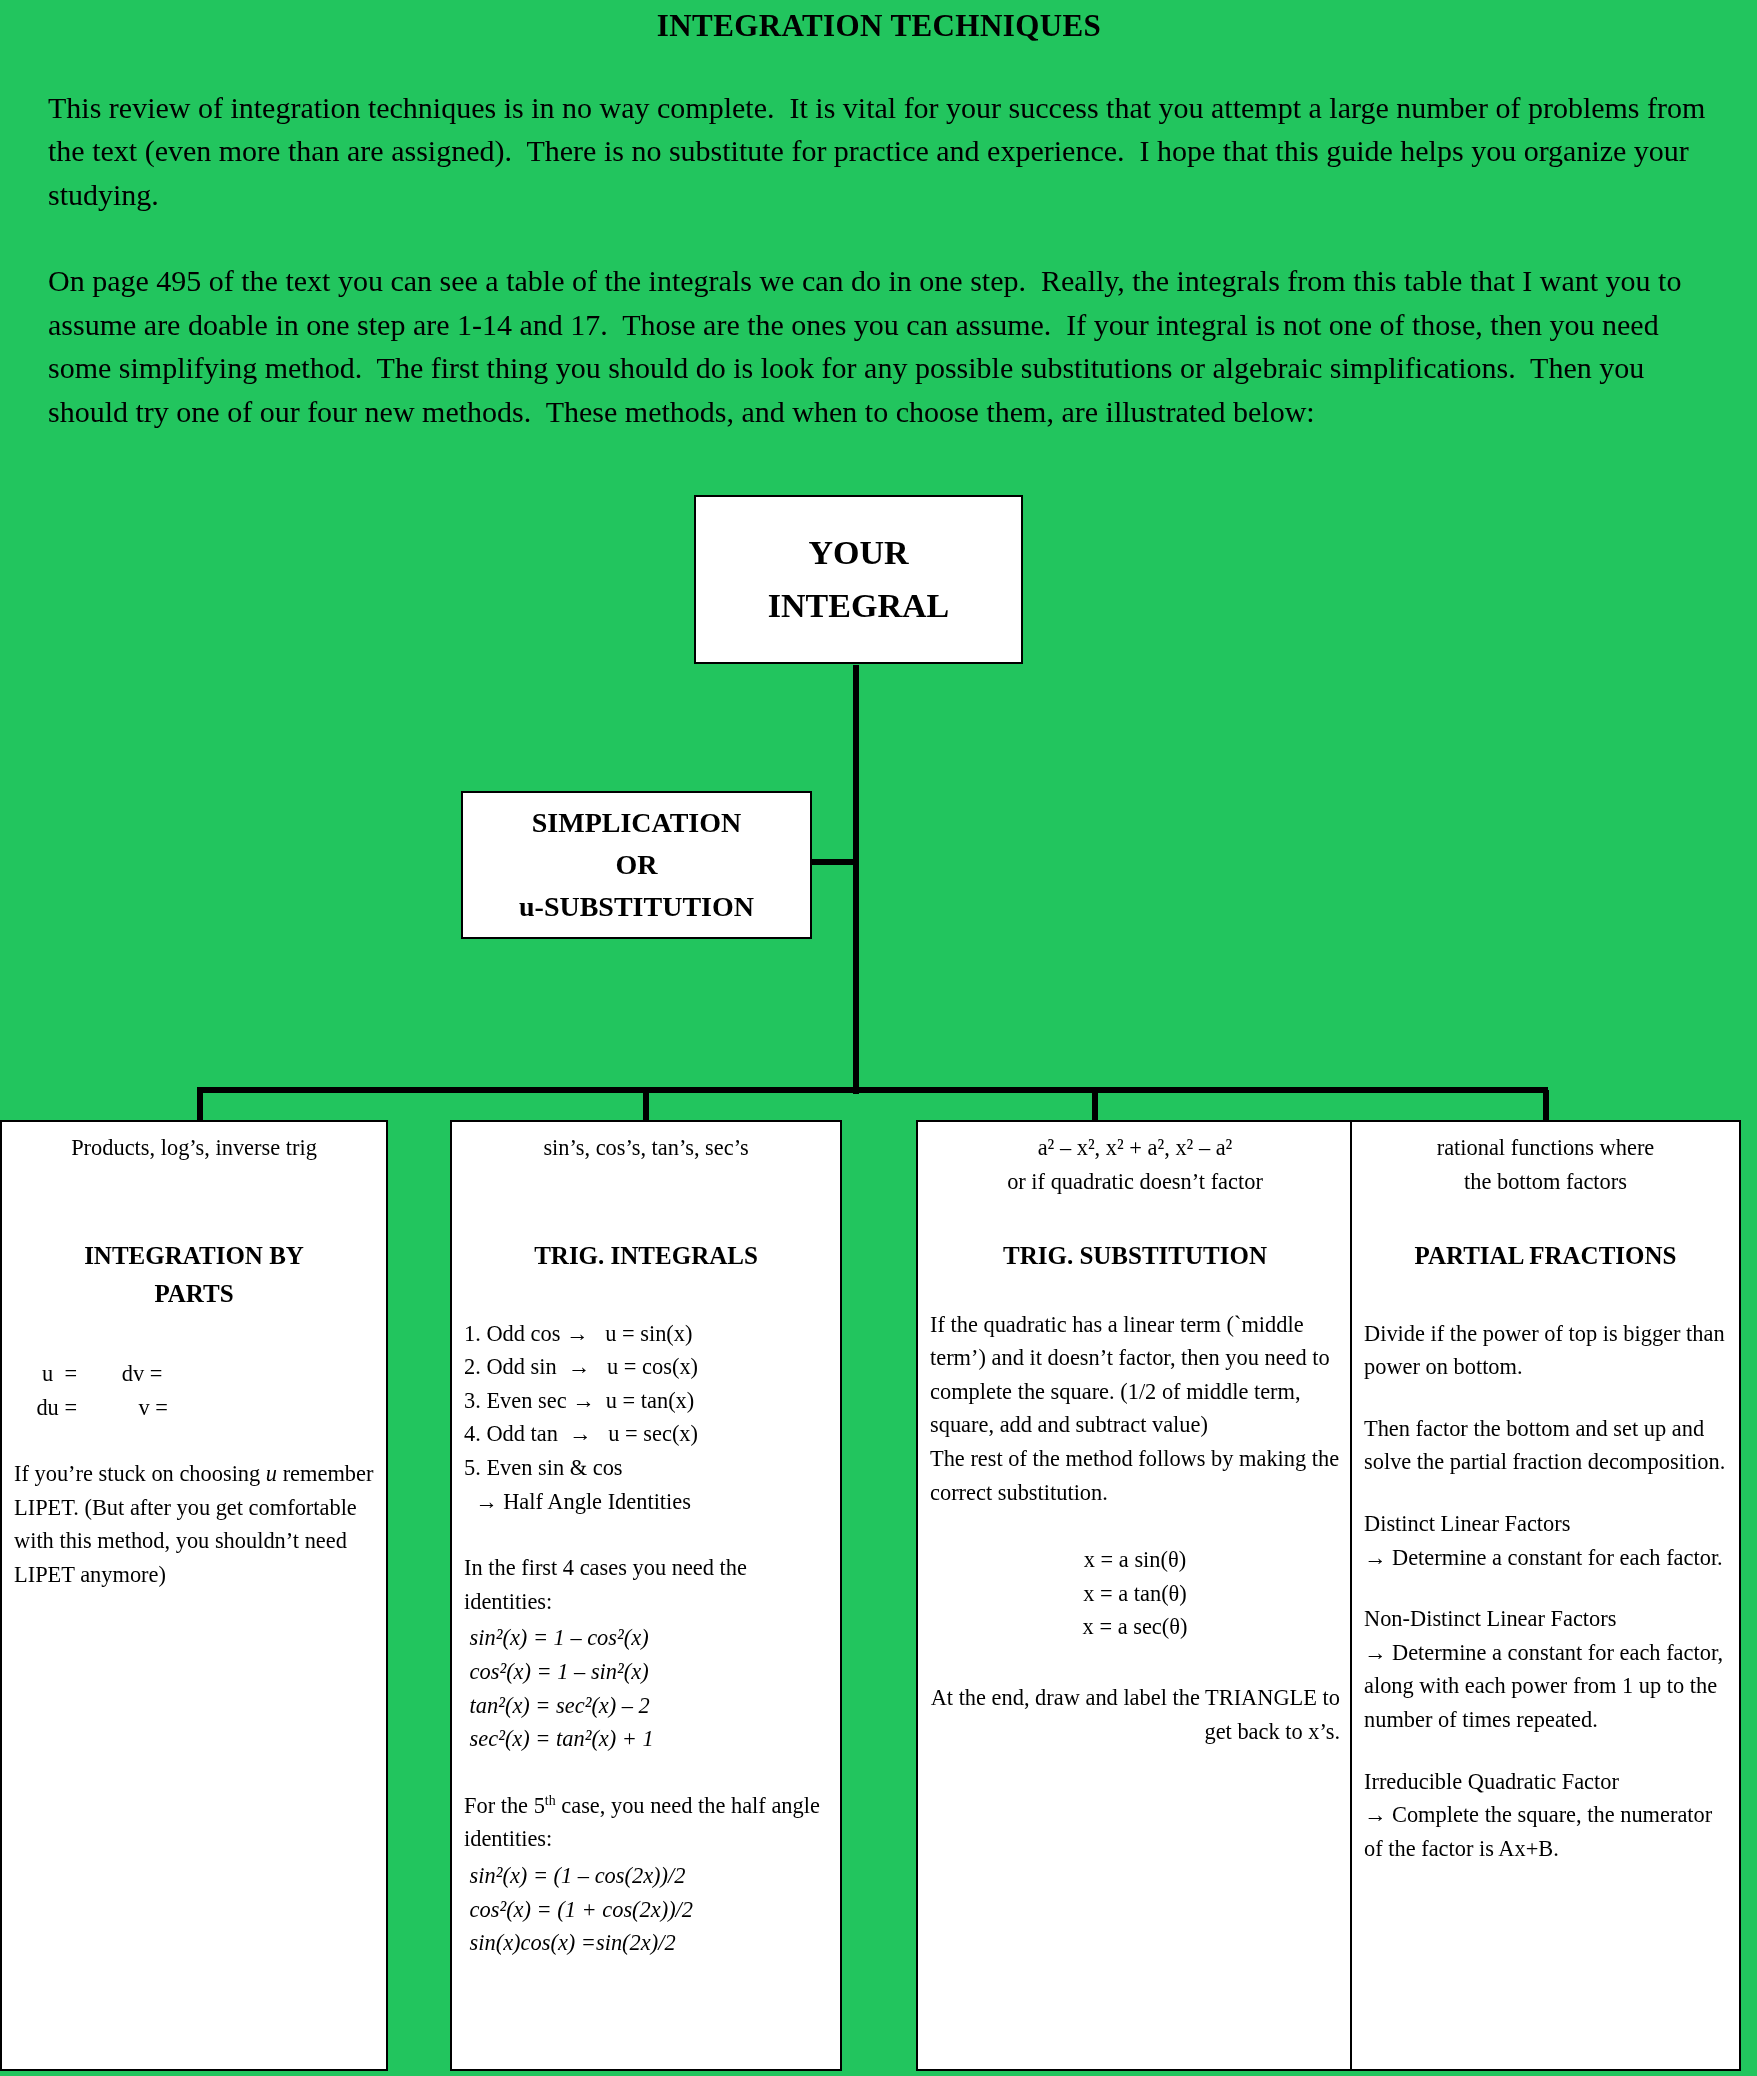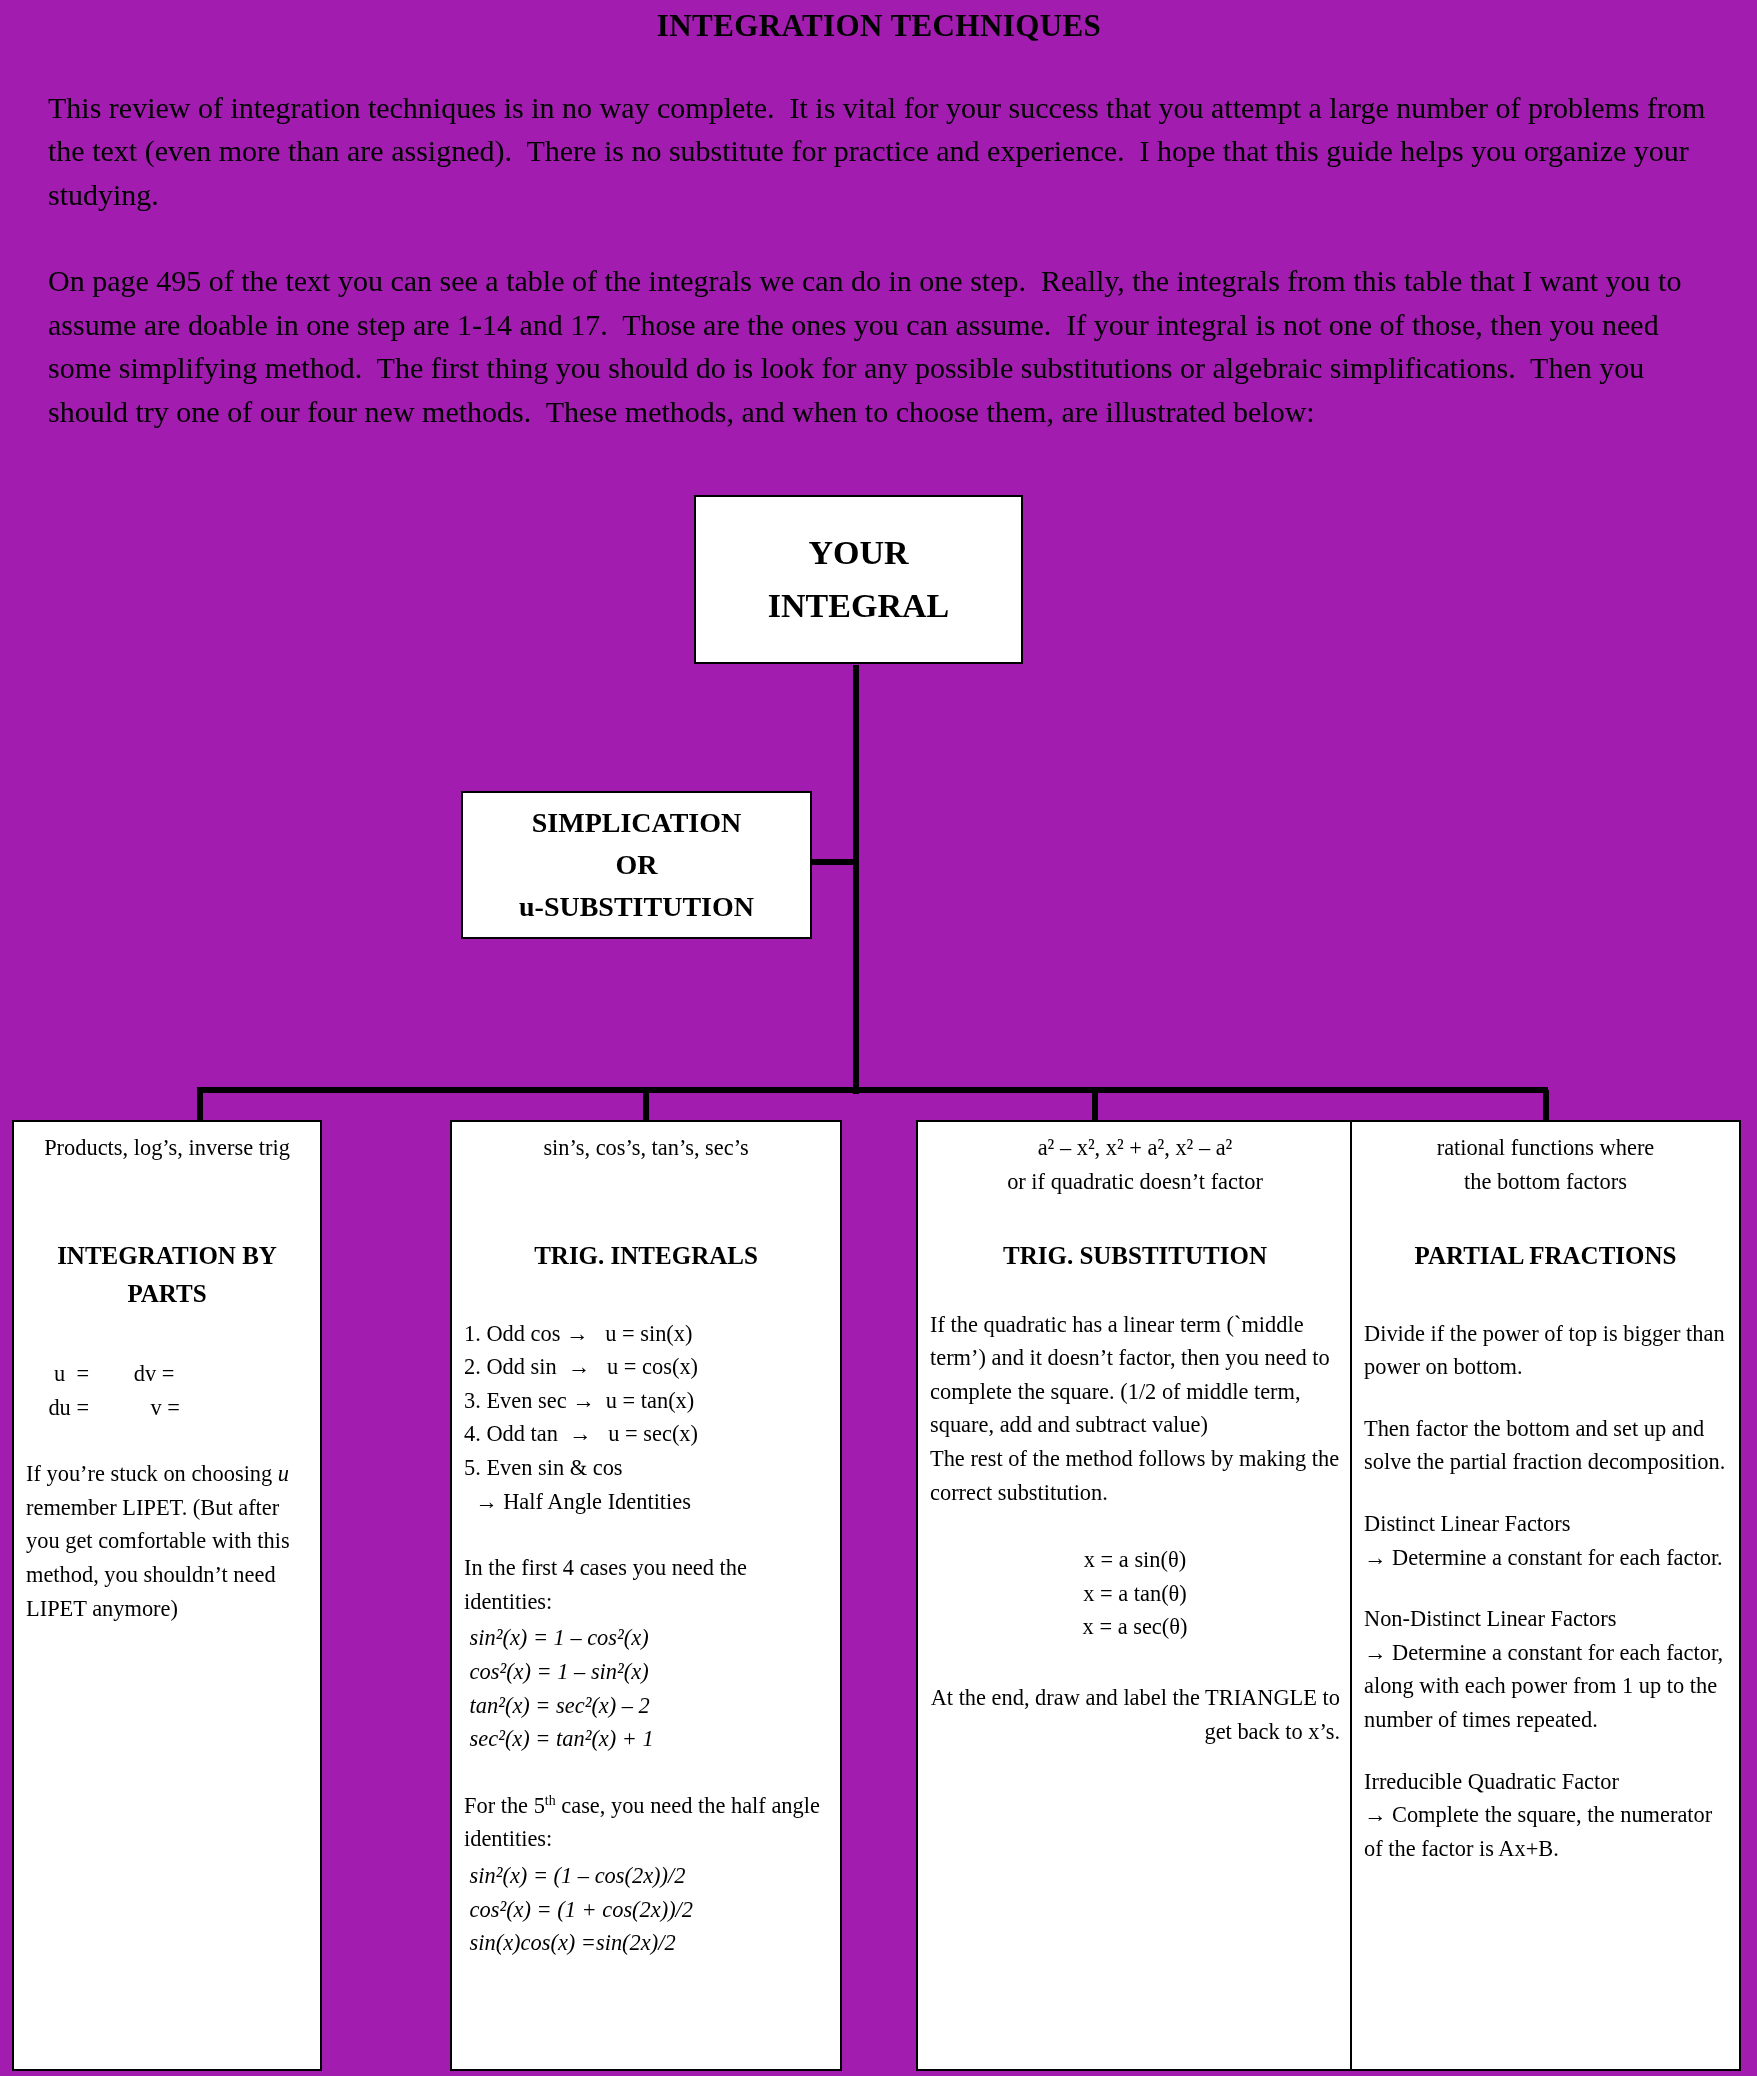--- a/index.html
+++ b/index.html
@@ -1,21 +1,21 @@
 <!DOCTYPE html>
 <html style="font-size:12px"><head>
 <meta charset="utf-8">
 <style>
   * { margin: 0; padding: 0; box-sizing: border-box; }
   html, body { background: #ffffff; }
   #page {
     position: relative;
     width: 1758px;
     height: 2077px;
-    background: #a21caf;
+    background: #22c55e;
     color: #000000;
     font-family: "Liberation Serif", "DejaVu Serif", serif;
     overflow: hidden;
   }
   #title {
     padding-top: 7.5px;
     text-align: center;
     font-size: 31px;
     font-weight: bold;
     letter-spacing: 0.4px;
@@ -51,21 +51,21 @@
     position: absolute;
     top: 1120px;
     height: 951px;
     border: 2.2px solid #000;
     background: #fff;
     font-size: 22.4px;
     line-height: 1.5;
     padding: 9px 12px;
     overflow: hidden;
   }
-  #col1 { left: 12px;    width: 310px; }
+  #col1 { left: 0;    width: 388px; }
   #col2 { left: 450px;  width: 392px; }
   #col3 { left: 916px; width: 438px; }
   #col4 { left: 1350px; width: 391px; }
   .when { text-align: center; min-height: 73px; }
   .col-title {
     margin-top: 33px;
     text-align: center;
     font-weight: bold;
     font-size: 25px;
     line-height: 1.5;

